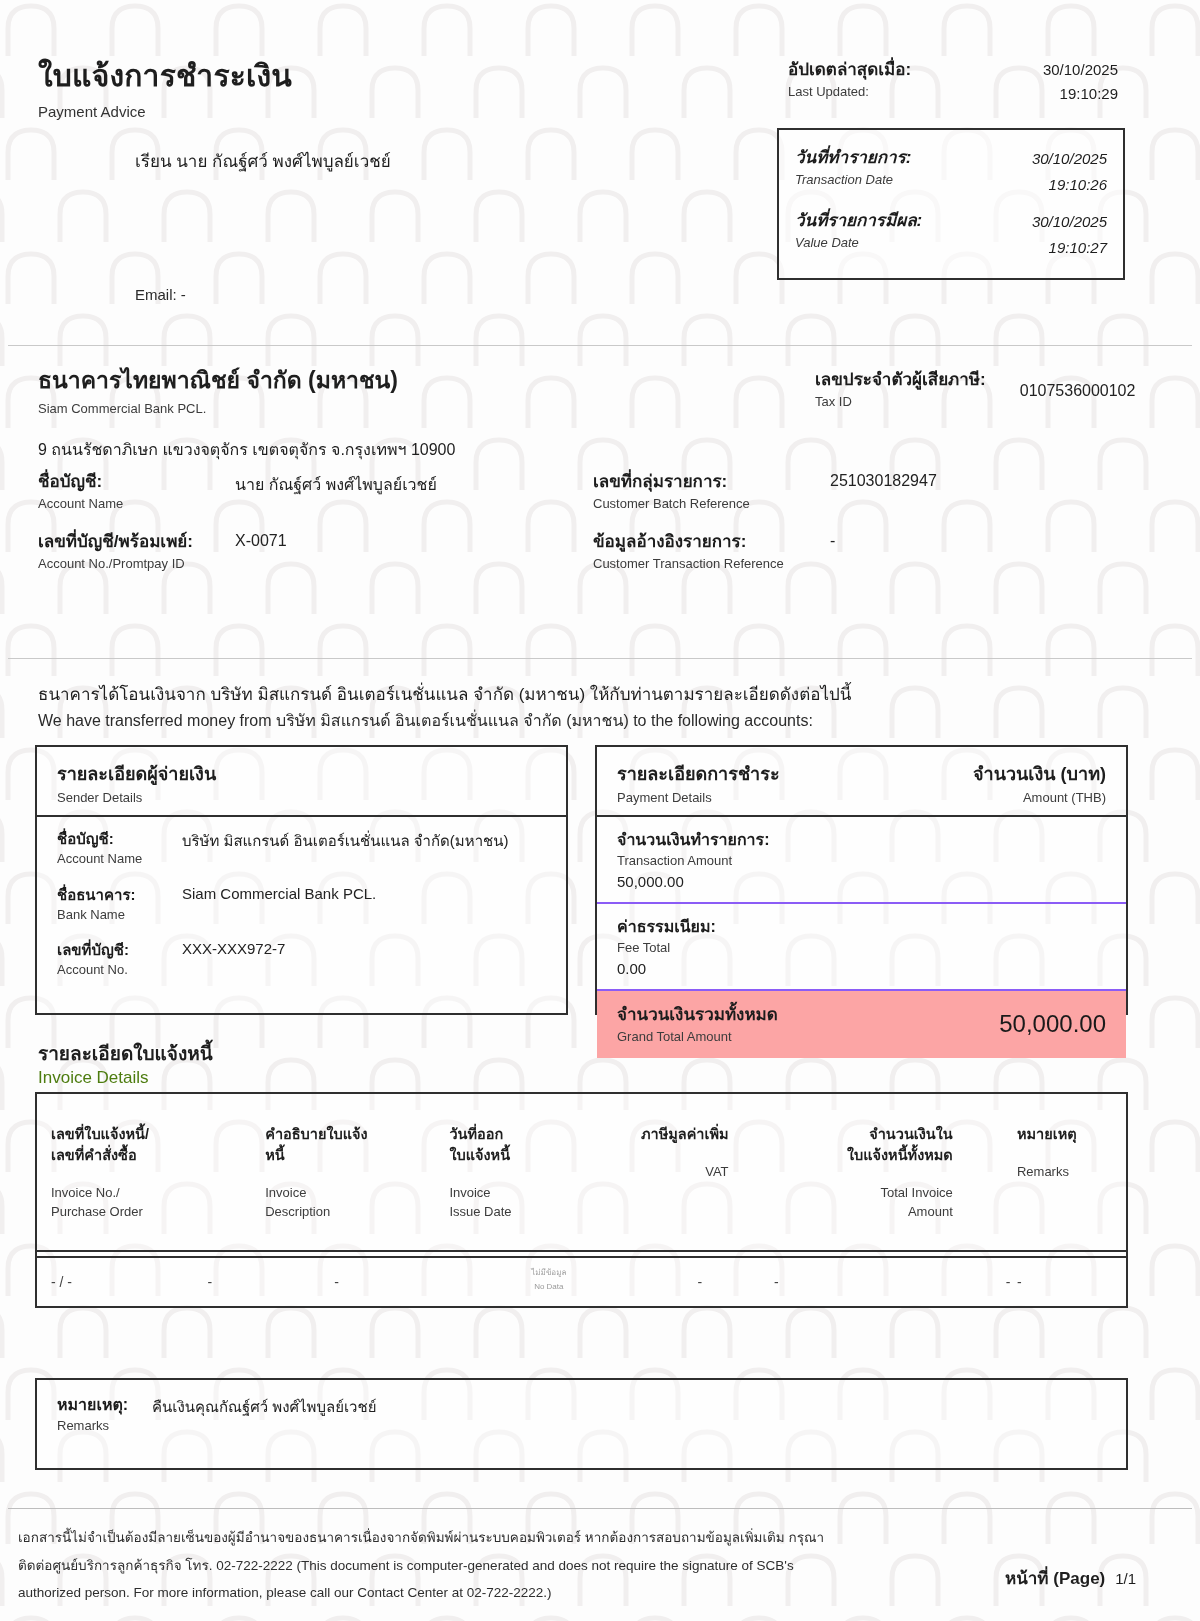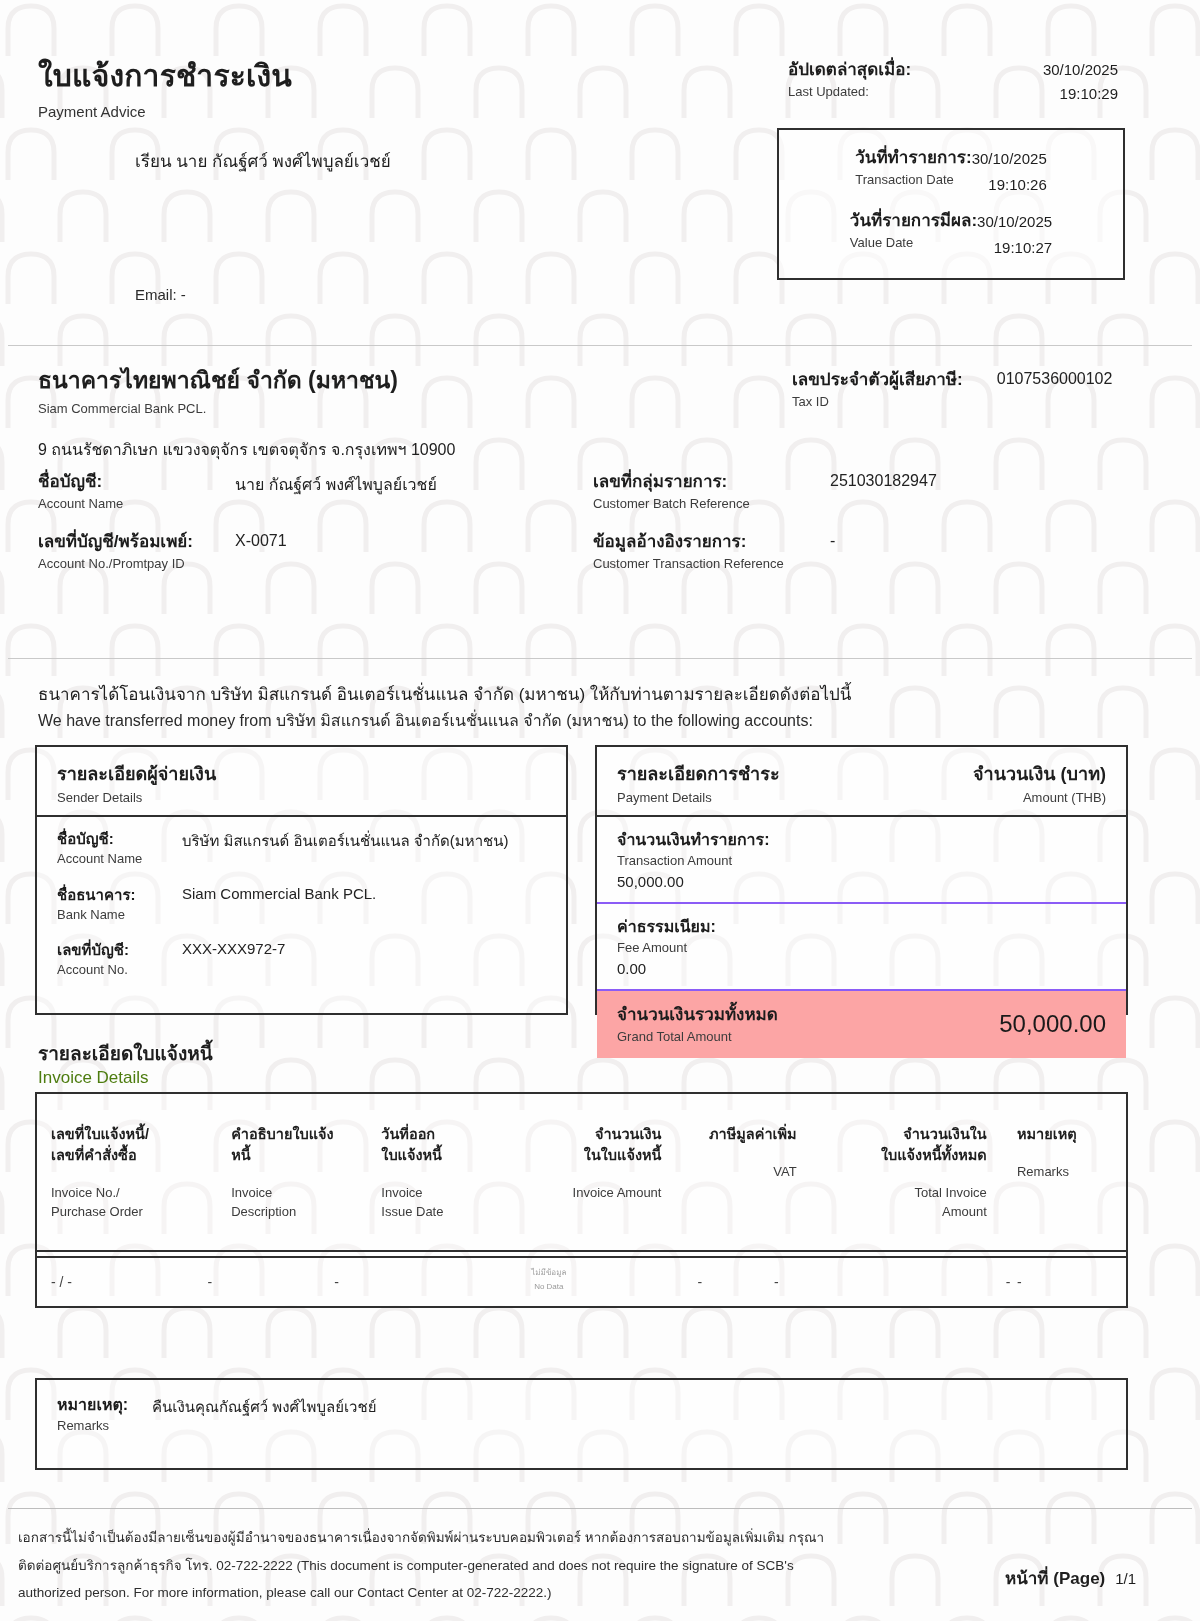--- a/index.html
+++ b/index.html
@@ -23,21 +23,21 @@
   .dear{font-size:17px;}
   .email{font-size:15px;color:#2a2a2a;}
 
   .lu-row{display:flex;justify-content:space-between;width:330px;}
   .lu-vals{text-align:right;font-size:15px;line-height:1.6;}
 
   .date-box{
     width:348px;border:2px solid #2f2f2f;background:rgba(255,255,255,.55);
     padding:10px 16px 12px 16px;box-sizing:border-box;
   }
-  .date-row{display:flex;justify-content:center;padding:6px 0;}
+  .date-row{display:flex;justify-content:space-between;padding:6px 0;font-style:italic;}
   .date-vals{text-align:right;font-size:15px;line-height:1.7;}
 
   .rule{height:1px;background:#c9c9c9;}
 
   .bank-name{font-size:23px;font-weight:bold;}
   .bank-name-en{font-size:13px;color:#3c3c3c;margin-top:3px;}
   .bank-addr{font-size:16px;}
 
   .tax-wrap{display:flex;gap:34px;}
 
@@ -161,21 +161,21 @@
     <div class="abs email" style="left:135px;top:286px;">Email: -</div>
 
     <div class="abs rule" style="left:8px;top:345px;width:1184px;"></div>
 
     <div class="abs" style="left:38px;top:362px;">
       <div class="bank-name">ธนาคารไทยพาณิชย์ จำกัด (มหาชน)</div>
       <div class="bank-name-en">Siam Commercial Bank PCL.</div>
     </div>
     <div class="abs bank-addr" style="left:38px;top:437px;">9 ถนนรัชดาภิเษก แขวงจตุจักร เขตจตุจักร จ.กรุงเทพฯ 10900</div>
 
-    <div class="abs tax-wrap" style="left:792px;top:368px;">
+    <div class="abs tax-wrap" style="left:815px;top:368px;align-items:center;">
       <div>
         <div class="th-lbl">เลขประจำตัวผู้เสียภาษี:</div>
         <div class="en-lbl">Tax ID</div>
       </div>
       <div class="val" style="padding-top:2px;">0107536000102</div>
     </div>
 
     <div class="abs field" style="left:38px;top:470px;">
       <div class="lbl" style="width:197px;">
         <div class="th-lbl">ชื่อบัญชี:</div>
@@ -256,21 +256,21 @@
       <div class="pay-row">
         <div>
           <div class="th-lbl" style="font-size:16px;">จำนวนเงินทำรายการ:</div>
           <div class="en-lbl">Transaction Amount</div>
         </div>
         <div class="val">50,000.00</div>
       </div>
       <div class="pay-row">
         <div>
           <div class="th-lbl" style="font-size:16px;">ค่าธรรมเนียม:</div>
-          <div class="en-lbl">Fee Amount</div>
+          <div class="en-lbl">Fee Total</div>
         </div>
         <div class="val">0.00</div>
       </div>
       <div class="pay-grand">
         <div>
           <div class="th-lbl" style="font-size:17px;">จำนวนเงินรวมทั้งหมด</div>
           <div class="en-lbl">Grand Total Amount</div>
         </div>
         <div class="grand-val">50,000.00</div>
       </div>
@@ -292,25 +292,20 @@
         <div class="inv-col c2">
           <div class="h-th">คำอธิบายใบแจ้งหนี้</div>
           <div class="h-en">Invoice
 Description</div>
         </div>
         <div class="inv-col c3">
           <div class="h-th">วันที่ออก
 ใบแจ้งหนี้</div>
           <div class="h-en">Invoice
 Issue Date</div>
-        </div>
-        <div class="inv-col c4">
-          <div class="h-th">จำนวนเงิน
-ในใบแจ้งหนี้</div>
-          <div class="h-en">Invoice Amount</div>
         </div>
         <div class="inv-col c5">
           <div class="h-th">ภาษีมูลค่าเพิ่ม</div>
           <div class="h-en">VAT</div>
         </div>
         <div class="inv-col c7">
           <div class="h-th">จำนวนเงินใน
 ใบแจ้งหนี้ทั้งหมด</div>
           <div class="h-en">Total Invoice
 Amount</div>

